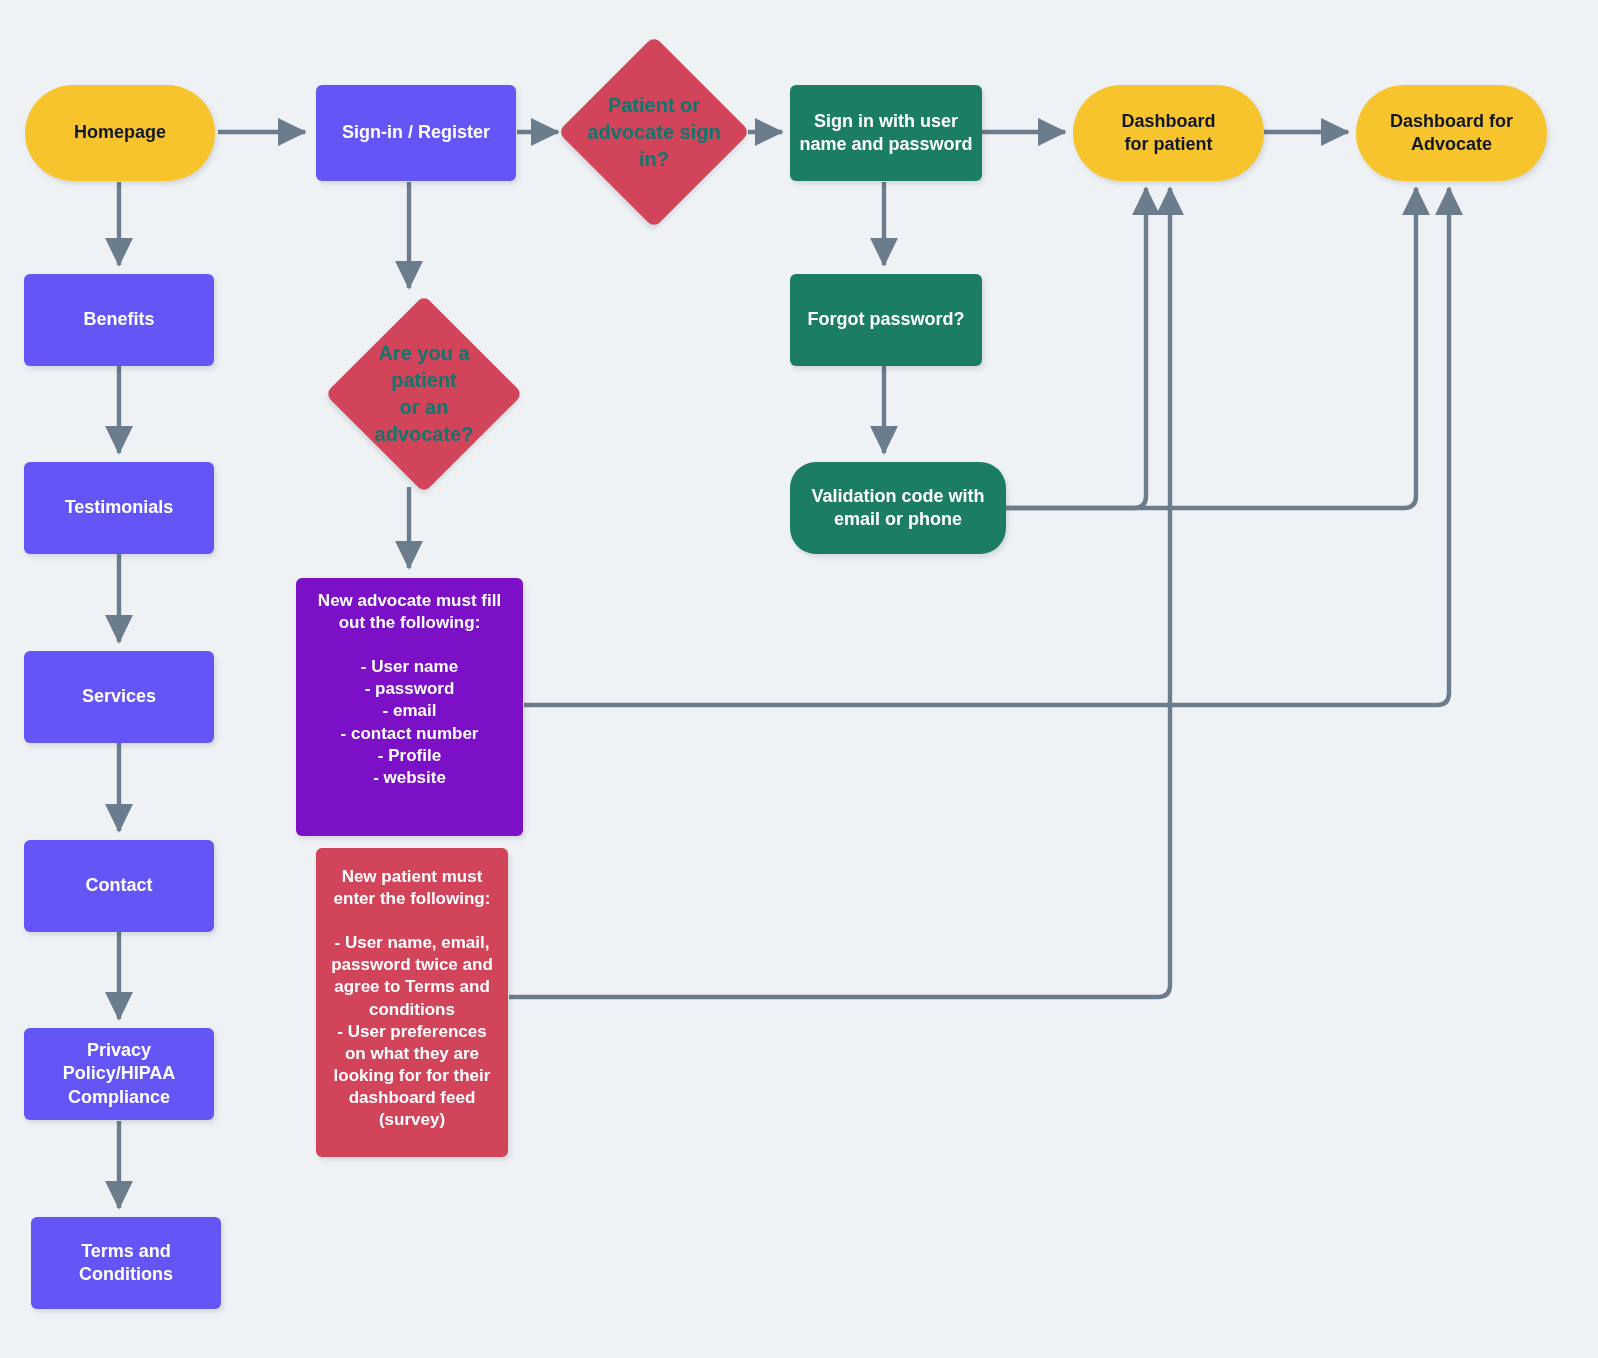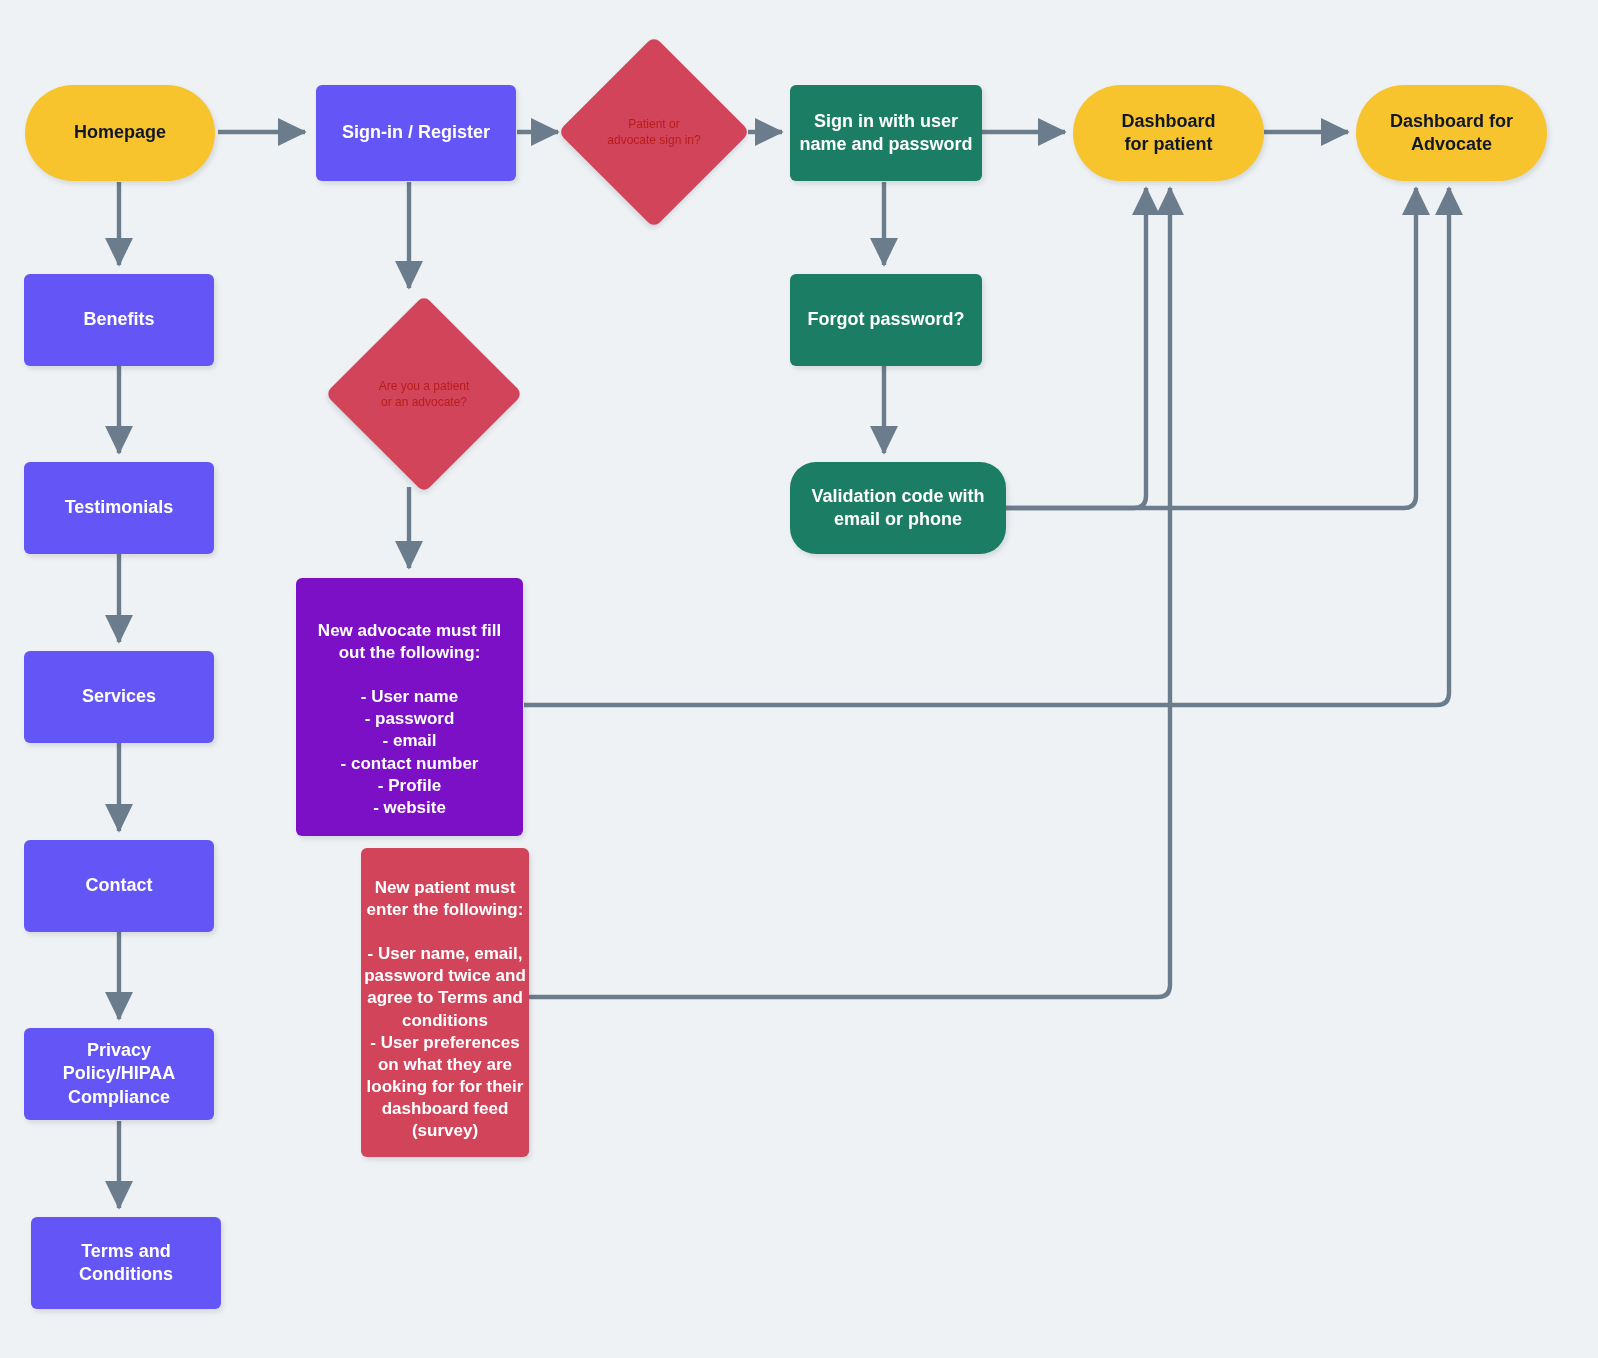--- a/index.html
+++ b/index.html
@@ -35,25 +35,25 @@
     text-align:center;
   }
   .diamond .dshape{
     position:absolute;left:0;top:0;width:100%;height:100%;
     background:#D2445A;
     transform:rotate(45deg);
     border-radius:8px;
     box-shadow:2px 3px 5px rgba(30,45,60,.13);
   }
   .diamond .lbl{
-    position:relative;z-index:2;color:#b91c1c;font-weight:normal;
-    font-size:12px;line-height:1.35;white-space:pre-line;
-  }
-
-  .blockbox{ align-items:flex-start; padding-top:42px; }
+    position:relative;z-index:2;color:#0f766e;font-weight:bold;
+    font-size:20px;line-height:1.35;white-space:pre-line;
+  }
+
+  .blockbox{ align-items:flex-start; padding-top:12px; }
   .blockbox .lbl{ width:100%; }
 </style>
 </head>
 <body>
 
 <div id="canvas">
 
   <svg class="edges" viewBox="0 0 1598 1358" xmlns="http://www.w3.org/2000/svg">
     <defs>
       <marker id="ah" markerWidth="9" markerHeight="9" refX="6.2" refY="3.2" orient="auto" markerUnits="strokeWidth">
@@ -178,21 +178,21 @@
 out the following:
 
 - User name
 - password
 - email
 - contact number
 - Profile
 - website</span>
   </div>
 
-  <div class="node rect crimson blockbox" style="left:316px;top:848px;width:168px;height:309px;padding-top:29px;margin-left:45px;">
+  <div class="node rect crimson blockbox" style="left:316px;top:848px;width:192px;height:309px;padding-top:18px;">
     <span class="lbl">New patient must
 enter the following:
 
 -  User name, email,
 password twice and
 agree to Terms and
 conditions
 - User preferences
 on what they are
 looking for for their

